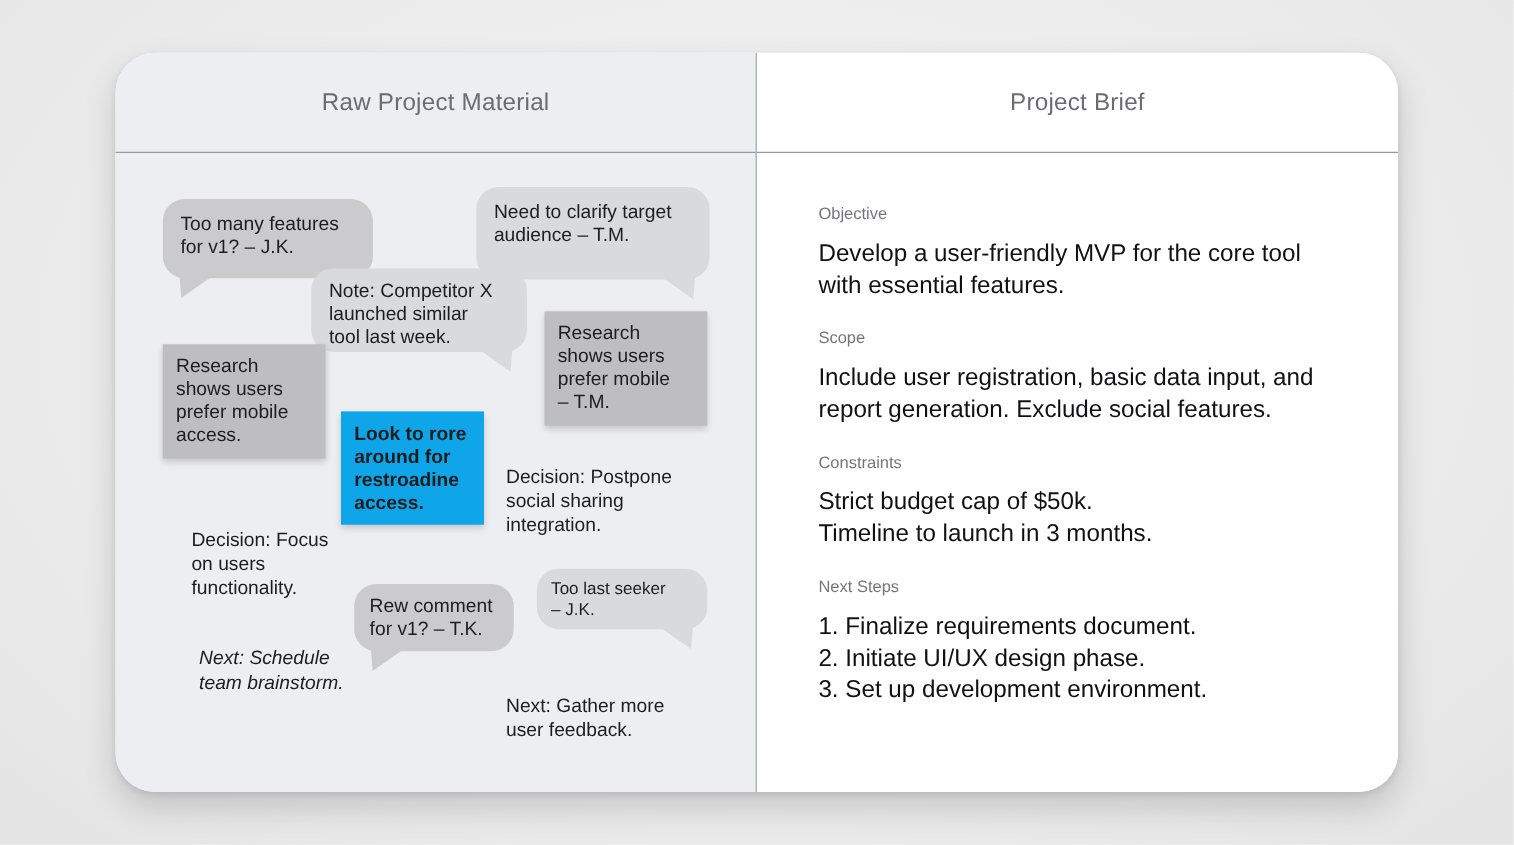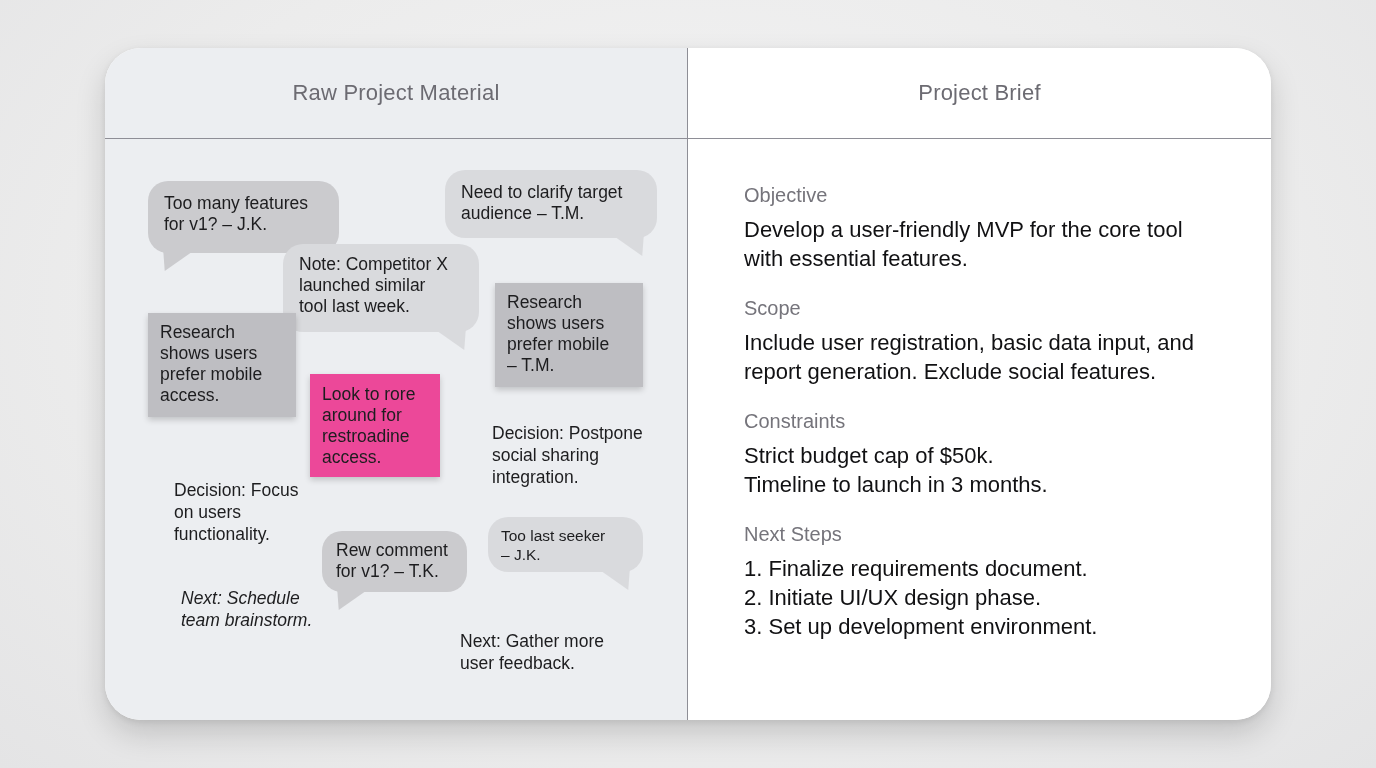--- a/index.html
+++ b/index.html
@@ -69,28 +69,29 @@
       border-right: 8px solid transparent;
       border-left: 22px solid transparent;
       transform: skewX(18deg);
     }
     .sticky {
       background: #bebec2;
       padding: 9px 12px;
       box-shadow: 0 3px 6px rgba(0,0,0,0.18);
     }
     .sticky.light {
-      background: #ec4899;
+      background: #0ea5e9;
+      font-weight: bold;
     }
     .plain { background: transparent; }
 
     .brief { position: absolute; left: 56px; top: 134px; width: 500px; }
     .section { margin-bottom: 22px; }
     .section-title {
-      font-size: 20px;
+      font-size: 15px;
       color: #75747b;
       margin-bottom: 7px;
       line-height: 26px;
     }
     .section-body {
       font-size: 22px;
       color: #111113;
       line-height: 29px;
     }
     .section-body div { white-space: nowrap; }
@@ -104,27 +105,27 @@
     <div class="panel-header">Raw Project Material</div>
 
     <div class="board">
 
       <div class="note bubble" style="left:43px; top:133px; width:191px; height:72px;">
         <div>Too many features</div>
         <div>for v1? – J.K.</div>
         <span class="tail tail-bl"></span>
       </div>
 
-      <div class="note bubble light" style="left:340px; top:122px; width:212px; height:68px;">
+      <div class="note bubble light" style="left:328px; top:122px; width:212px; height:84px;">
         <div>Need to clarify target</div>
         <div>audience – T.M.</div>
         <span class="tail tail-br"></span>
       </div>
 
-      <div class="note bubble light" style="left:178px; top:196px; width:196px; height:88px; padding-top:10px;">
+      <div class="note bubble light" style="left:178px; top:196px; width:196px; height:76px; padding-top:10px;">
         <div>Note: Competitor X</div>
         <div>launched similar</div>
         <div>tool last week.</div>
         <span class="tail tail-br"></span>
       </div>
 
       <div class="note sticky" style="left:390px; top:235px; width:148px; height:104px;">
         <div>Research</div>
         <div>shows users</div>
         <div>prefer mobile</div>
@@ -138,21 +139,21 @@
         <div>access.</div>
       </div>
 
       <div class="note sticky light" style="left:205px; top:326px; width:130px; height:103px; padding-top:10px;">
         <div>Look to rore</div>
         <div>around for</div>
         <div>restroadine</div>
         <div>access.</div>
       </div>
 
-      <div class="note plain" style="left:355px; top:374px; line-height:22px;margin-left:32px;">
+      <div class="note plain" style="left:355px; top:374px; line-height:22px;">
         <div>Decision: Postpone</div>
         <div>social sharing</div>
         <div>integration.</div>
       </div>
 
       <div class="note plain" style="left:69px; top:431px; line-height:22px;">
         <div>Decision: Focus</div>
         <div>on users</div>
         <div>functionality.</div>
       </div>

